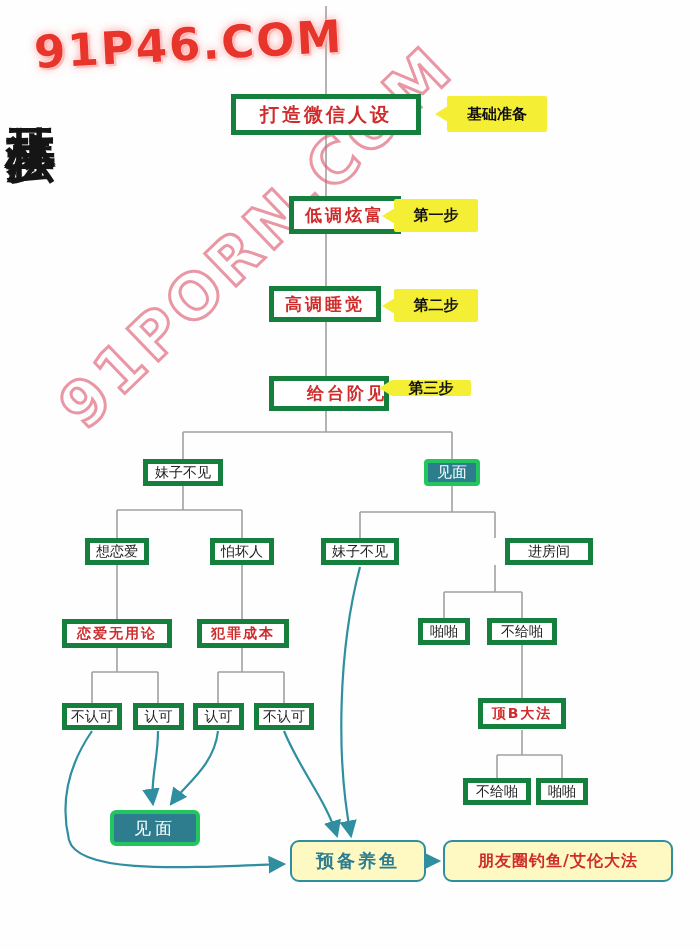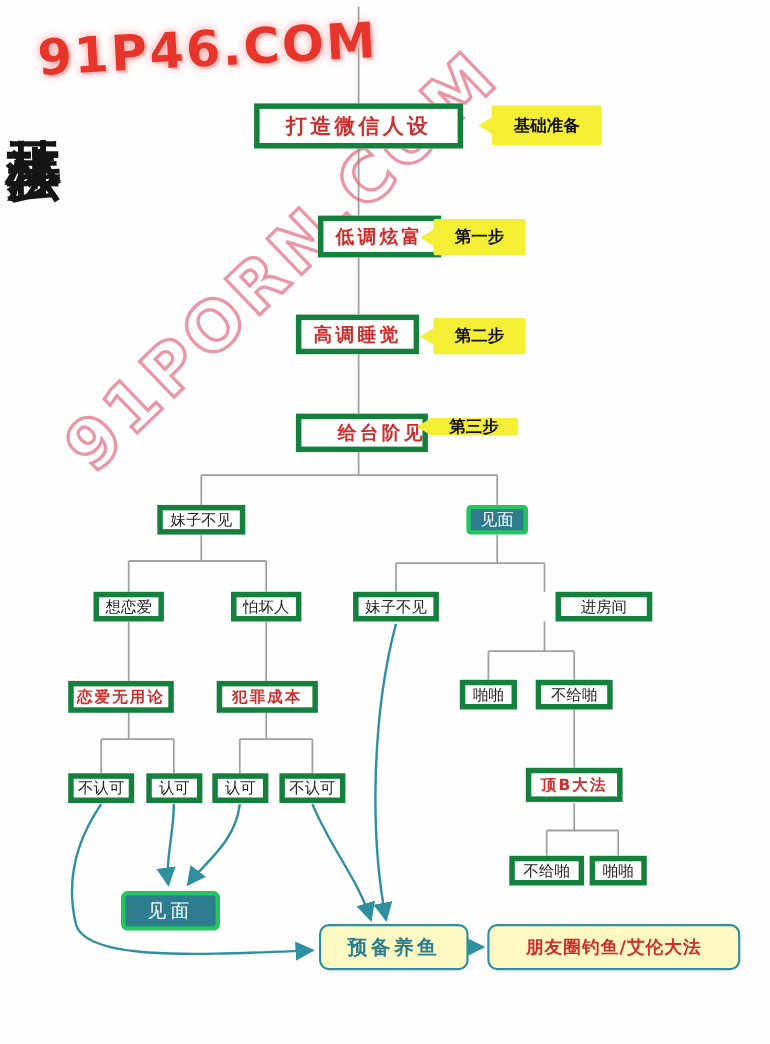--- a/index.html
+++ b/index.html
@@ -224,21 +224,21 @@
   </div>
 
   <div class="box" style="left:143px;top:459px;width:80px;height:27px;">妹子不见</div>
   <div class="box teal-solid" style="left:424px;top:459px;width:56px;height:27px;">见面</div>
 
   <div class="box" style="left:85px;top:538px;width:64px;height:27px;">想恋爱</div>
   <div class="box" style="left:210px;top:538px;width:64px;height:27px;">怕坏人</div>
   <div class="box" style="left:321px;top:538px;width:78px;height:27px;">妹子不见</div>
   <div class="box" style="left:459px;top:538px;width:88px;height:27px;margin-left:46px;">进房间</div>
 
-  <div class="box rednode" style="left:62px;top:619px;width:96px;height:29px;text-align:right;">恋爱无用论</div>
+  <div class="box rednode" style="left:62px;top:619px;width:110px;height:29px;text-align:right;">恋爱无用论</div>
   <div class="box rednode" style="left:197px;top:619px;width:92px;height:29px;">犯罪成本</div>
   <div class="box" style="left:418px;top:618px;width:52px;height:27px;">啪啪</div>
   <div class="box" style="left:487px;top:618px;width:70px;height:27px;">不给啪</div>
 
   <div class="box" style="left:62px;top:703px;width:60px;height:27px;">不认可</div>
   <div class="box" style="left:133px;top:703px;width:51px;height:27px;">认可</div>
   <div class="box" style="left:193px;top:703px;width:51px;height:27px;">认可</div>
   <div class="box" style="left:254px;top:703px;width:60px;height:27px;">不认可</div>
   <div class="box rednode" style="left:478px;top:698px;width:88px;height:31px;">顶B大法</div>
 

